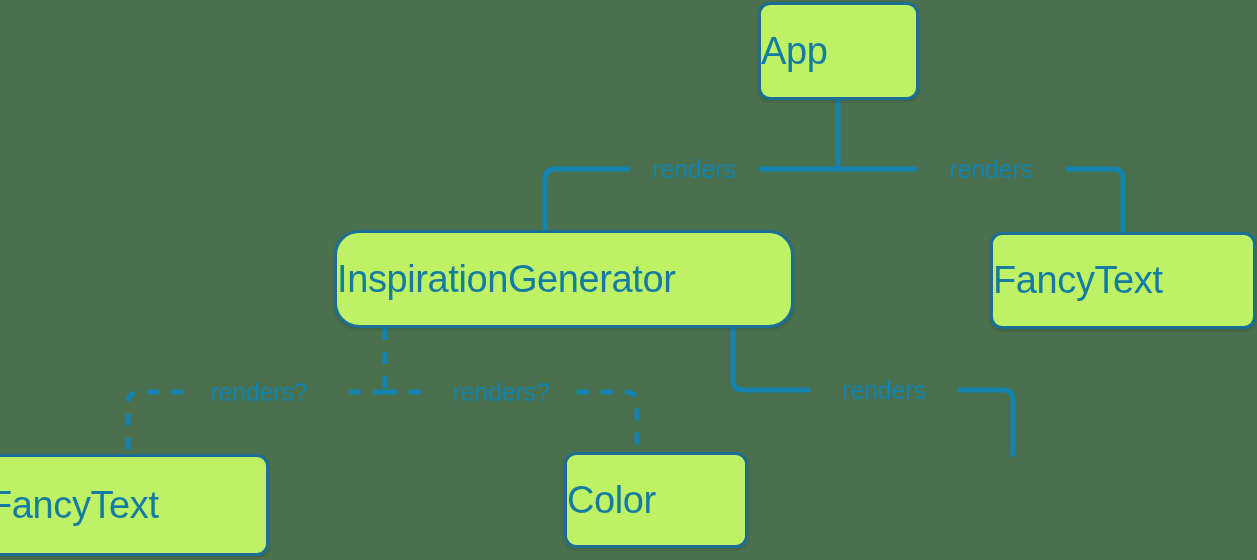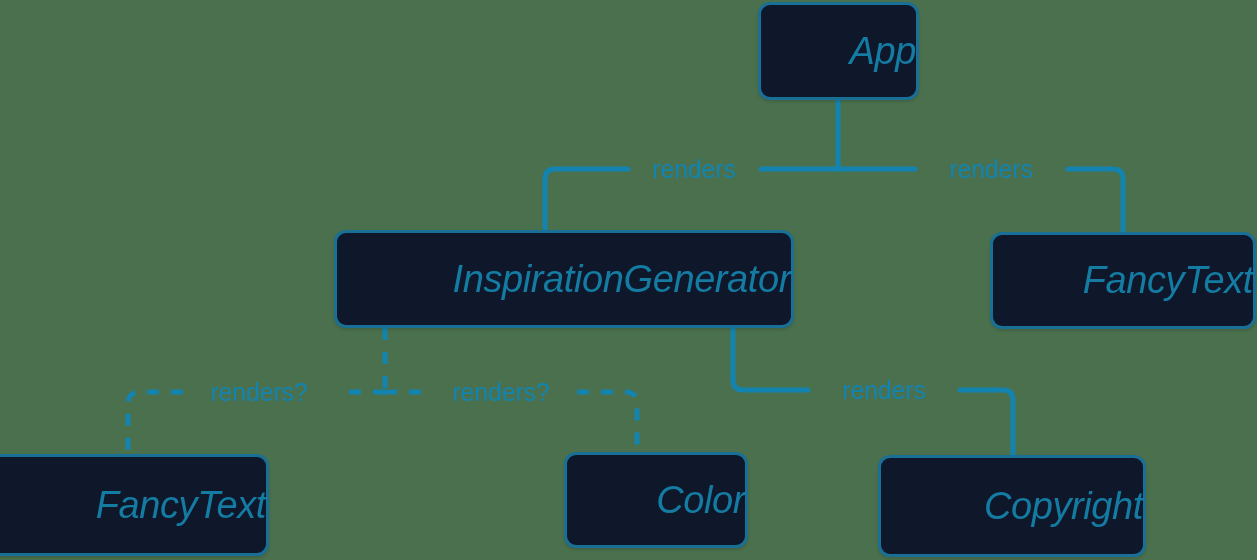--- a/index.html
+++ b/index.html
@@ -20,49 +20,48 @@
   }
   #wires {
     position: absolute;
     left: 0;
     top: 0;
     width: 1257px;
     height: 560px;
   }
   .node {
     position: absolute;
-    background: #0f172a;
+    background: #bef264;
     border: 3px solid #1a6f96;
     border-radius: 12px;
     box-sizing: border-box;
     display: flex;
     align-items: center;
-    justify-content: flex-end;
+    justify-content: flex-start;
     color: #147ca3;
     font-size: 38px;
     font-weight: 400;
     letter-spacing: -0.4px;
     white-space: nowrap;
     box-shadow: 0 2px 3px rgba(0,0,0,0.12);
-    font-style: italic;
   }
   .edge-label {
     position: absolute;
     color: #1384b0;
     font-size: 25px;
     font-weight: 400;
     letter-spacing: -0.2px;
     white-space: nowrap;
     transform: translate(-50%, -50%);
     background: transparent;
     padding: 0 6px;
   }
   
   #node-app            { left: 758px;  top: 2px;   width: 161px; height: 98px; }
-  #node-inspiration    { left: 334px;  top: 230px; width: 460px; height: 98px; }
+  #node-inspiration    { left: 334px;  top: 230px; width: 460px; height: 98px; border-radius: 25px; }
   #node-fancytext-right{ left: 990px;  top: 232px; width: 266px; height: 97px; }
   #node-fancytext-bl   { left: -14px;  top: 454px; width: 283px; height: 102px; }
   #node-color          { left: 537px;  top: 452px; width: 184px; height: 96px; margin-left: 27px; }
   #node-copyright      { left: 878px;  top: 455px; width: 268px; height: 102px; }
 
   
   #label-app-ig        { left: 694px;  top: 169px; }
   #label-app-fancy     { left: 991px;  top: 169px; }
   #label-ig-fancy      { left: 259px;  top: 392px; }
   #label-ig-color      { left: 501px;  top: 392px; }
@@ -110,23 +109,20 @@
   </div>
 
   <div class="node" id="node-fancytext-bl">
     <span>FancyText</span>
   </div>
 
   <div class="node" id="node-color">
     <span>Color</span>
   </div>
 
-  <div class="node" id="node-copyright">
-    <span>Copyright</span>
-  </div>
 
   <div class="edge-label" id="label-app-ig">renders</div>
   <div class="edge-label" id="label-app-fancy">renders</div>
   <div class="edge-label" id="label-ig-fancy">renders?</div>
   <div class="edge-label" id="label-ig-color">renders?</div>
   <div class="edge-label" id="label-ig-copyright">renders</div>
 
 </div>
 
 </body></html>

